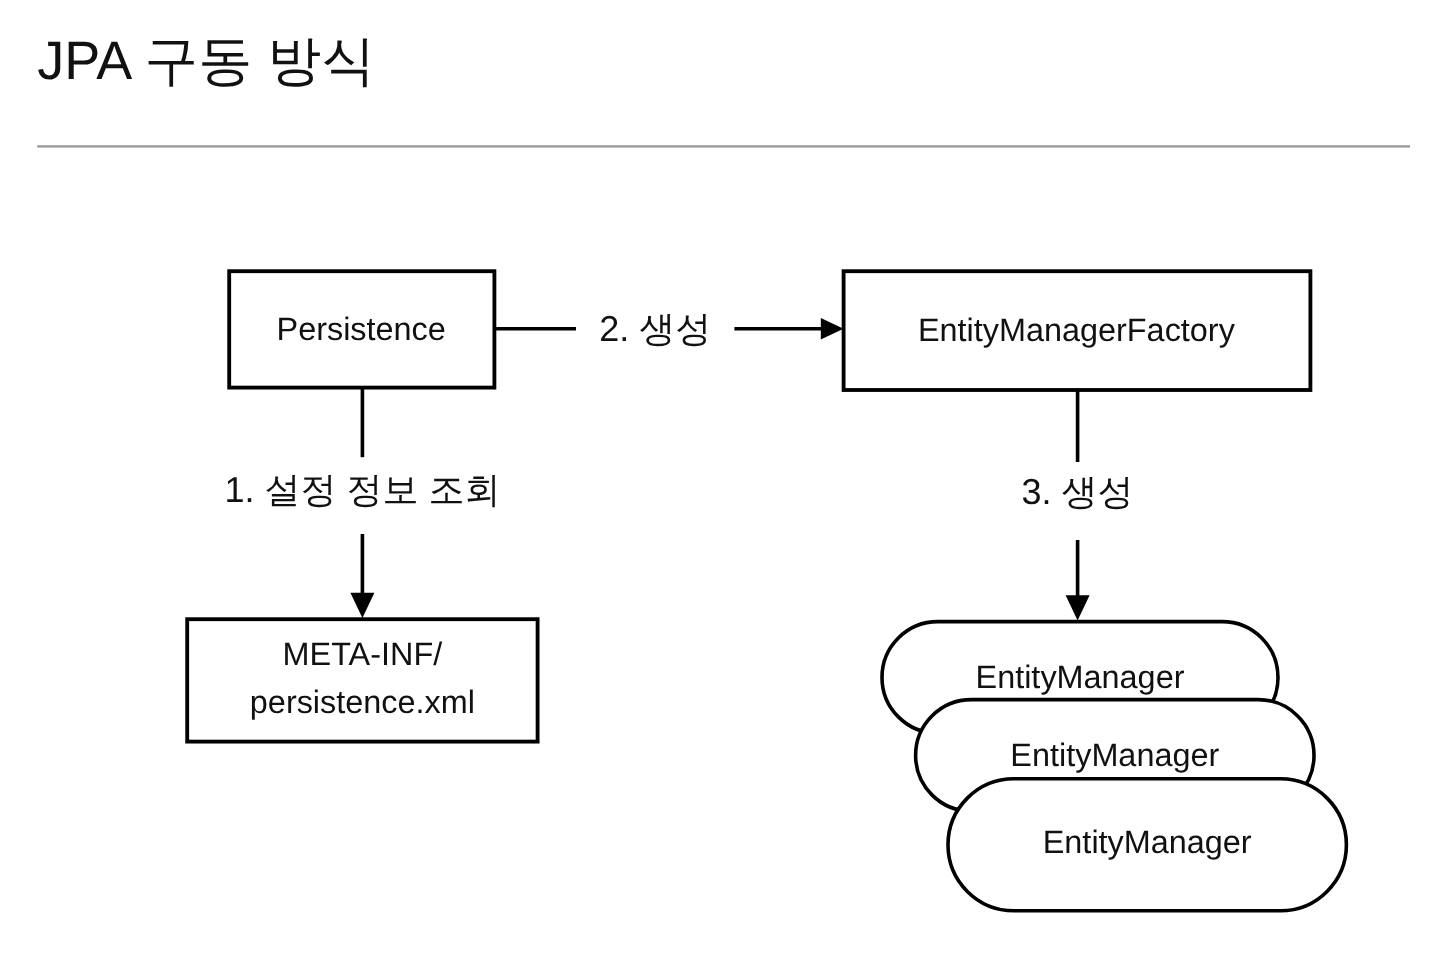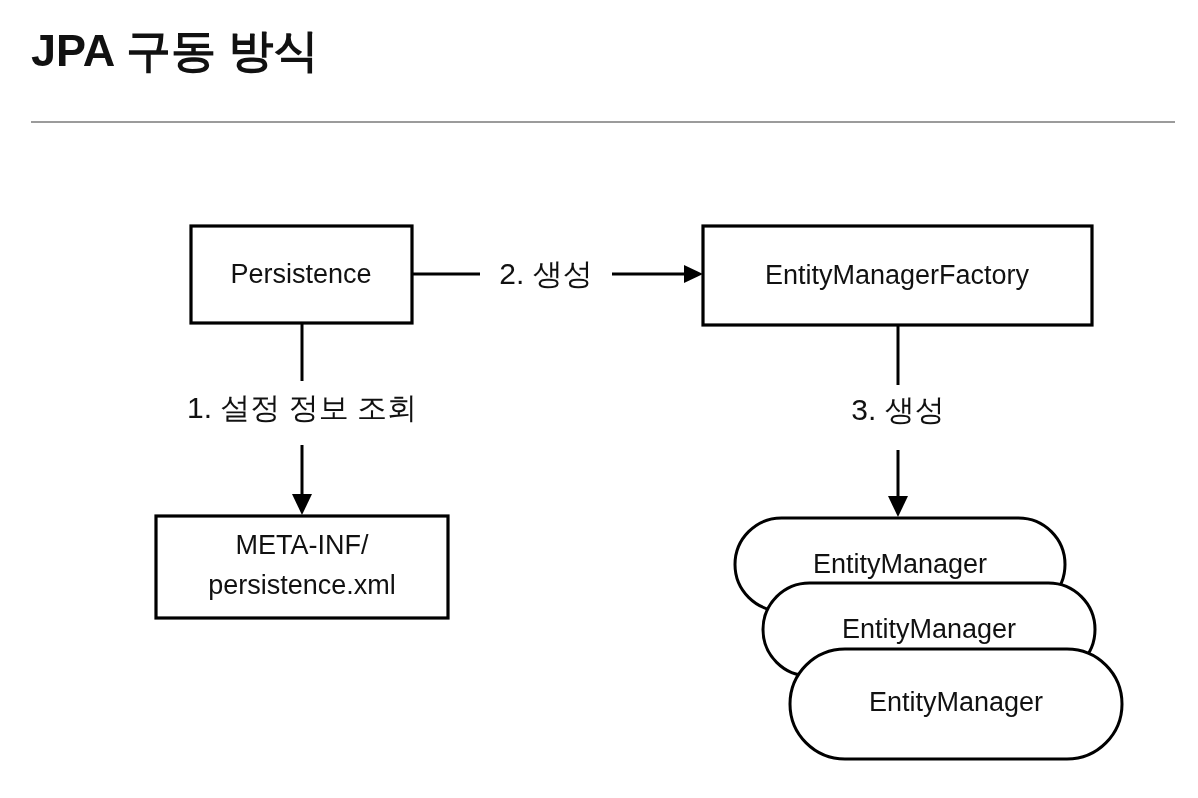--- a/index.html
+++ b/index.html
@@ -18,21 +18,21 @@
   #slide {
     position: absolute;
     inset: 0;
     background: #ffffff;
   }
   #slide-title {
     position: absolute;
     left: 31px;
     top: 22px;
     font-size: 45px;
-    font-weight: 700;
+    font-weight: 400;
     letter-spacing: 0px;
     color: #111111;
     line-height: 58px;
     white-space: nowrap;
   }
   #title-divider {
     position: absolute;
     left: 31px;
     top: 121px;
     width: 1144px;

